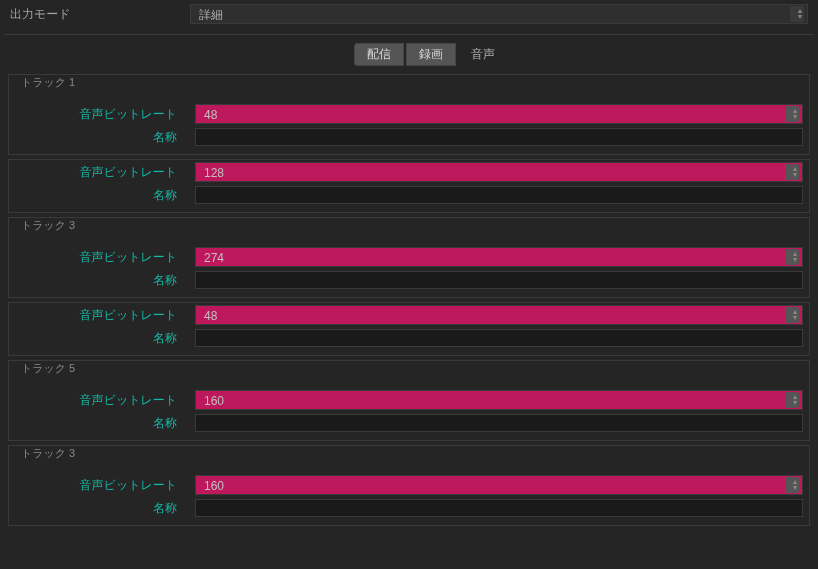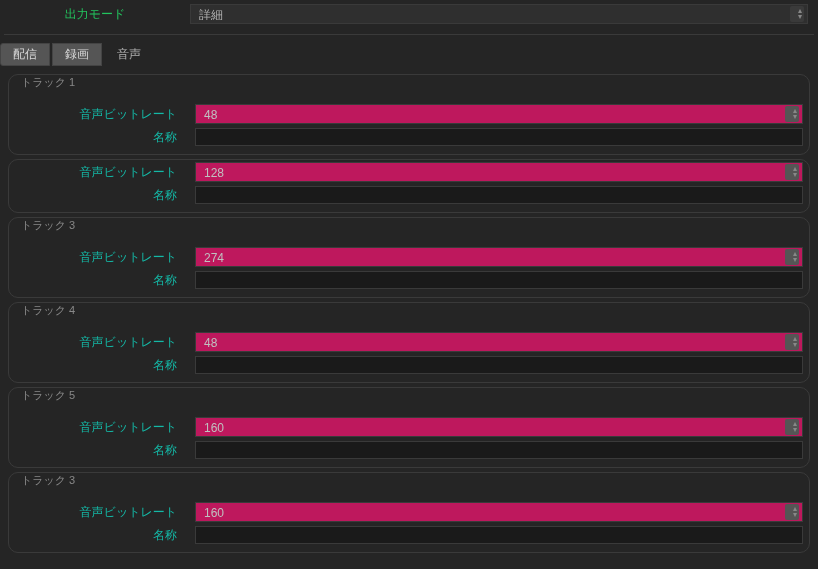--- a/index.html
+++ b/index.html
@@ -16,23 +16,23 @@
       height: 569px;
       overflow: hidden;
     }
     .output-mode-row {
       display: flex;
       align-items: center;
       padding: 4px 10px 10px 10px;
     }
     .output-mode-row .label {
       width: 180px;
-      text-align: center;
+      text-align: left;
       padding-right: 10px;
-      color: #22c55e;
+      color: #a3a3a3;
     }
     .output-mode-row .select {
       flex: 1;
       position: relative;
     }
     select {
       width: 100%;
       background: #2f2f2f;
       color: #b0b0b0;
       border: 1px solid #3a3a3a;
@@ -72,22 +72,24 @@
       font-size: 8px;
       color: #888;
     }
     .hr {
       height: 1px;
       background: #3a3a3a;
       margin: 0 4px;
     }
     .tab-row {
       display: flex;
+      justify-content: center;
       align-items: center;
       padding: 8px 0;
+      margin-left: 44px;
     }
     .tab {
       background: #555555;
       color: #d8d8d8;
       padding: 2px 12px;
       border: 1px solid #444;
       font-size: 12px;
       cursor: pointer;
     }
     .tab:first-child {
@@ -104,21 +106,21 @@
       color: #b0b0b0;
     }
     .tab + .tab {
       margin-left: 2px;
     }
     .tracks-container {
       padding: 0 8px;
     }
     .track-group {
       border: 1px solid #3a3a3a;
-      border-radius: 10px;
+      border-radius: 0;
       margin-bottom: 4px;
       padding: 0 0 6px 0;
       position: relative;
     }
     .track-title {
       color: #888;
       font-size: 11px;
       padding: 2px 0 10px 12px;
       background: transparent;
       position: relative;
@@ -215,21 +217,20 @@
             <span>▴</span>
             <span>▾</span>
           </div></div>
       </div>
       <div class="track-row">
         <div class="row-label">名称</div>
         <div class="row-control"><input type="text" style=""></div>
       </div>
     </div>
     <div class="track-group">
-      <div class="track-title">トラック 4</div>
       <div class="track-row">
         <div class="row-label">音声ビットレート</div>
         <div class="row-control select bitrate-select"><select><option>48</option></select><div class="spinner-icons">
             <span>▴</span>
             <span>▾</span>
           </div></div>
       </div>
       <div class="track-row">
         <div class="row-label">名称</div>
         <div class="row-control"><input type="text" style=""></div>

